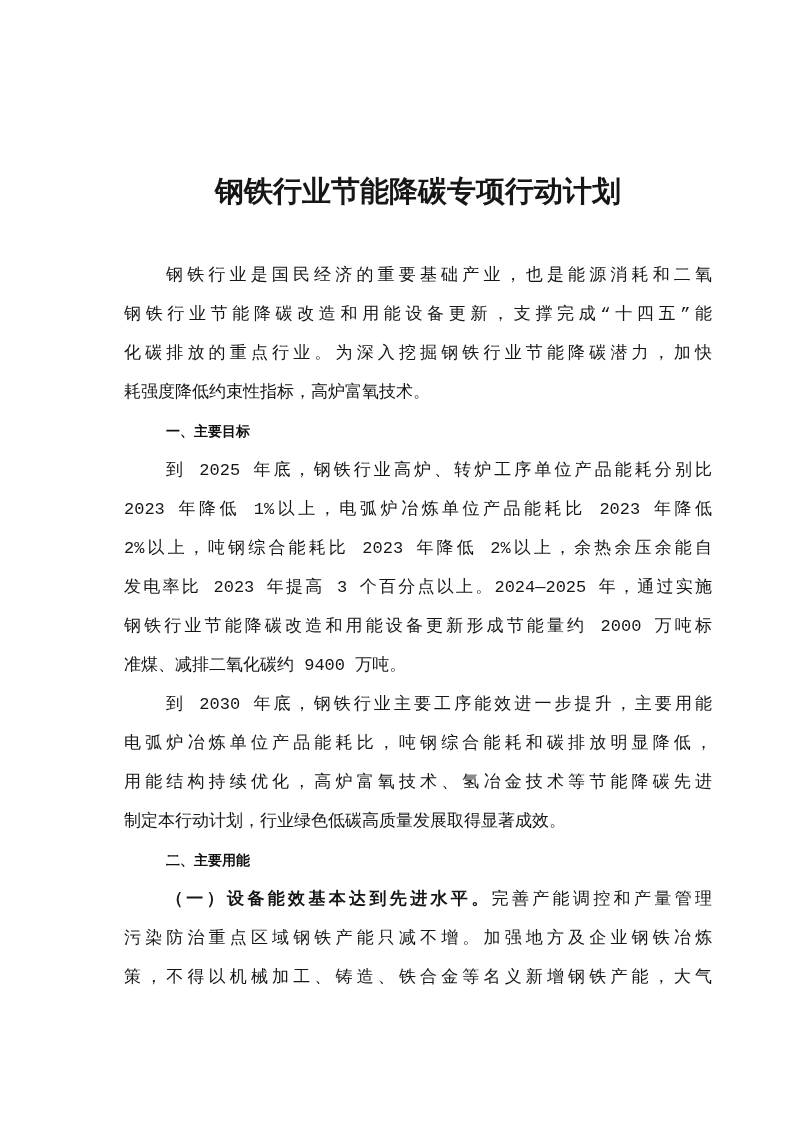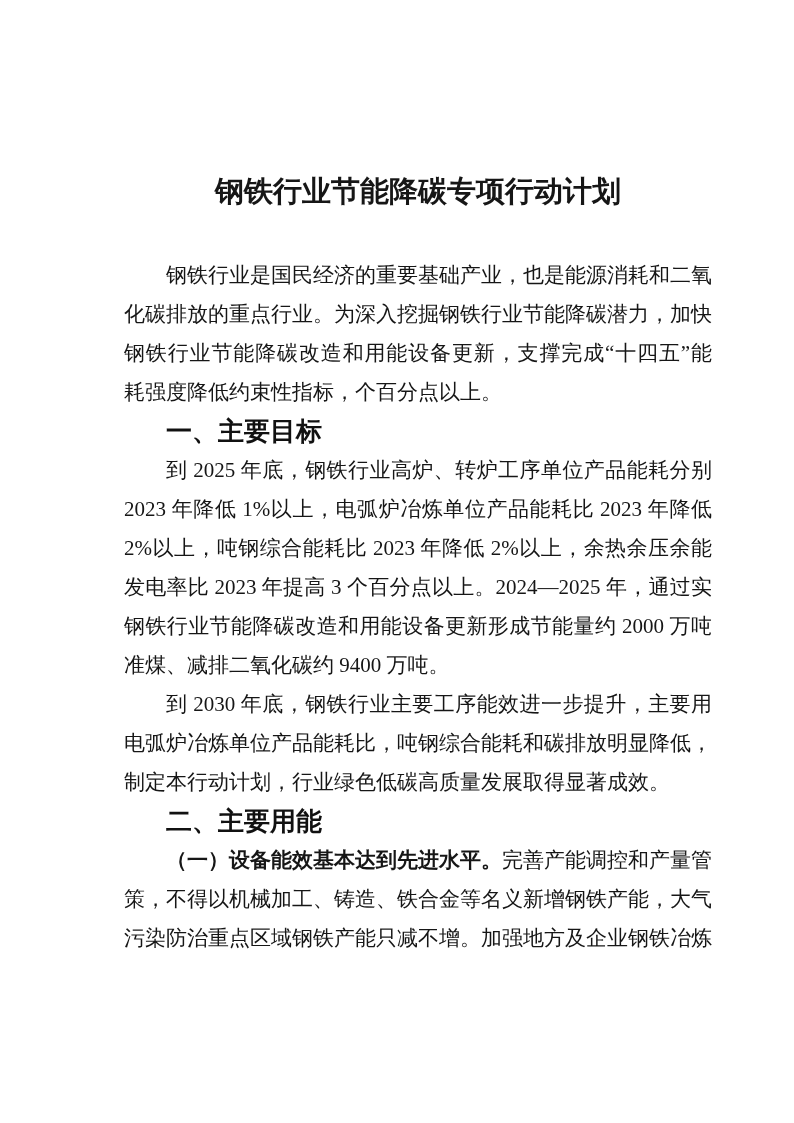--- a/index.html
+++ b/index.html
@@ -26,71 +26,73 @@
     height: 44px; line-height: 44px;
     font-size: 29px; font-weight: bold;
     text-align: center;
     white-space: nowrap;
     font-family: "Liberation Serif", "DejaVu Serif", serif;
   }
   .para { margin: 0; }
   .para-first { margin-top: 43px; }
   .line {
     height: 39px; line-height: 39px;
-    font-size: 21px;
+    font-size: 17px;
     overflow: hidden;
     text-align: justify;
+    font-family: Liberation Mono, monospace;
   }
   
   .line.fill::after { content: ""; display: inline-block; width: 100%; height: 0; }
   .indent { padding-left: 42px; }
   .heading {
     margin: 0;
     height: 39px; line-height: 39px;
     padding-left: 42px;
-    font-size: 26px; font-weight: bold;
+    font-size: 14px; font-weight: bold;
     font-family: "Liberation Sans", "DejaVu Sans", sans-serif;
     color: #111111;
   }
   .lead { font-weight: bold; }
 </style>
 </head>
 <body>
 
 <div class="page">
   <div class="content">
 
     <h1 class="title">钢铁行业节能降碳专项行动计划</h1>
 
     <div class="para para-first">
       <div class="line fill indent">钢铁行业是国民经济的重要基础产业，也是能源消耗和二氧</div>
+      <div class="line fill">钢铁行业节能降碳改造和用能设备更新，支撑完成“十四五”能</div>
       <div class="line fill">化碳排放的重点行业。为深入挖掘钢铁行业节能降碳潜力，加快</div>
-      <div class="line fill">钢铁行业节能降碳改造和用能设备更新，支撑完成“十四五”能</div>
-      <div class="line end">耗强度降低约束性指标，个百分点以上。</div>
+      <div class="line end">耗强度降低约束性指标，高炉富氧技术。</div>
     </div>
 
     <h2 class="heading">一、主要目标</h2>
 
     <div class="para">
       <div class="line fill indent">到 2025 年底，钢铁行业高炉、转炉工序单位产品能耗分别比</div>
       <div class="line fill">2023 年降低 1%以上，电弧炉冶炼单位产品能耗比 2023 年降低</div>
       <div class="line fill">2%以上，吨钢综合能耗比 2023 年降低 2%以上，余热余压余能自</div>
       <div class="line fill">发电率比 2023 年提高 3 个百分点以上。2024—2025 年，通过实施</div>
       <div class="line fill">钢铁行业节能降碳改造和用能设备更新形成节能量约 2000 万吨标</div>
       <div class="line end">准煤、减排二氧化碳约 9400 万吨。</div>
     </div>
 
     <div class="para">
       <div class="line fill indent">到 2030 年底，钢铁行业主要工序能效进一步提升，主要用能</div>
       <div class="line fill">电弧炉冶炼单位产品能耗比，吨钢综合能耗和碳排放明显降低，</div>
+      <div class="line fill">用能结构持续优化，高炉富氧技术、氢冶金技术等节能降碳先进</div>
       <div class="line end">制定本行动计划，行业绿色低碳高质量发展取得显著成效。</div>
     </div>
 
     <h2 class="heading">二、主要用能</h2>
 
     <div class="para">
       <div class="line fill indent"><span class="lead">（一）设备能效基本达到先进水平。</span><span>完善产能调控和产量管理</span></div>
+      <div class="line fill">污染防治重点区域钢铁产能只减不增。加强地方及企业钢铁冶炼</div>
       <div class="line fill">策，不得以机械加工、铸造、铁合金等名义新增钢铁产能，大气</div>
-      <div class="line fill">污染防治重点区域钢铁产能只减不增。加强地方及企业钢铁冶炼</div>
     </div>
 
   </div>
 </div>
 
 </body></html>

